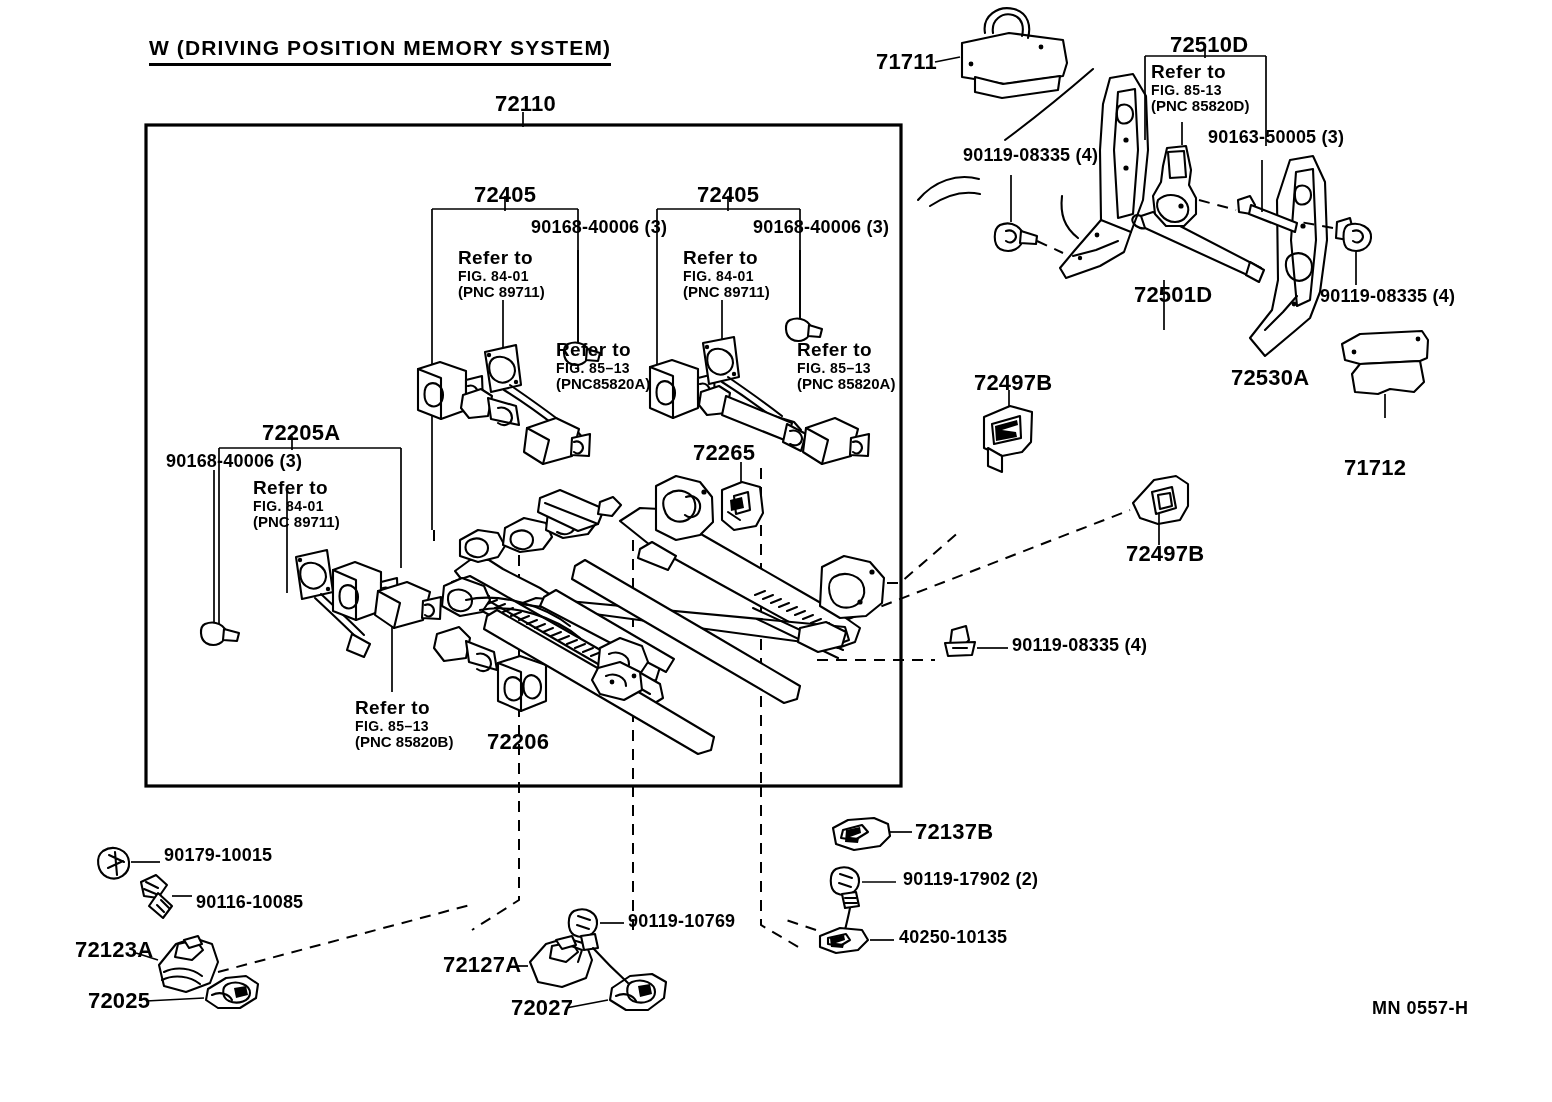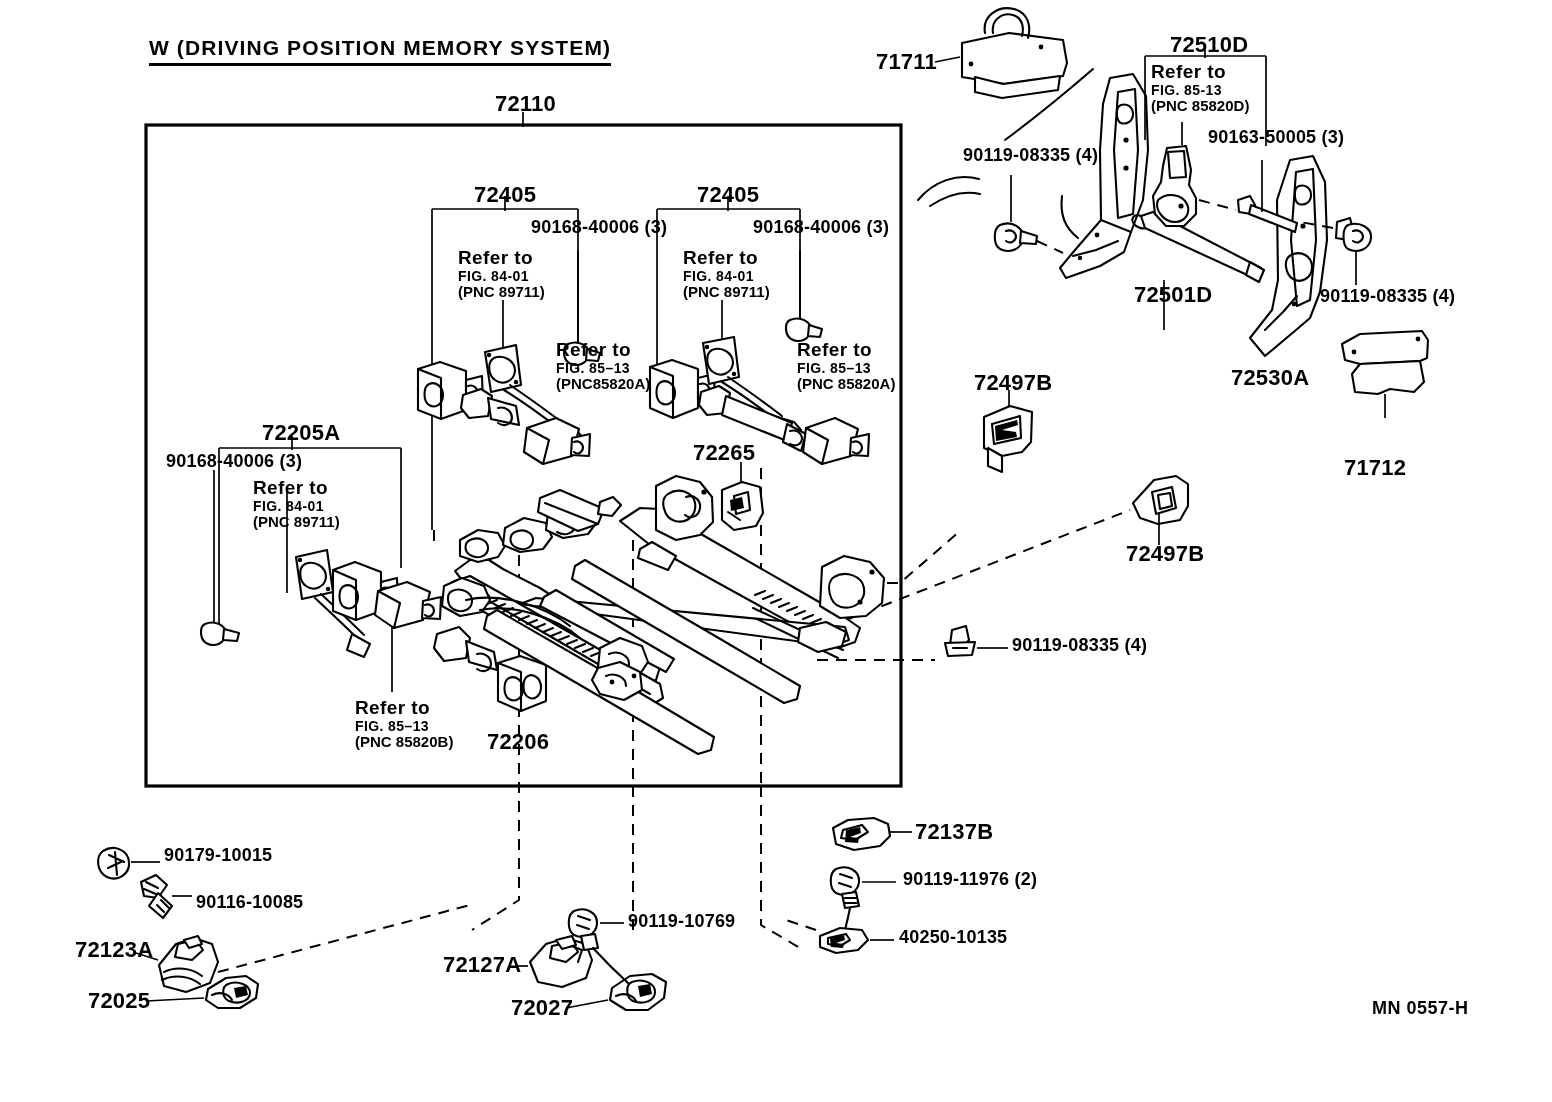--- a/index.html
+++ b/index.html
@@ -550,18 +550,18 @@
   <div class="lbl t20" style="left:164px;top:846px;">90179-10015</div>
   <div class="lbl t20" style="left:196px;top:893px;">90116-10085</div>
   <div class="lbl t28" style="left:75px;top:938px;">72123A</div>
   <div class="lbl t28" style="left:88px;top:989px;">72025</div>
 
   <div class="lbl t28" style="left:443px;top:953px;">72127A</div>
   <div class="lbl t28" style="left:511px;top:996px;">72027</div>
   <div class="lbl t20" style="left:628px;top:912px;">90119-10769</div>
 
   <div class="lbl t28" style="left:915px;top:820px;">72137B</div>
-  <div class="lbl t20" style="left:903px;top:870px;">90119-11976 (2)</div>
+  <div class="lbl t20" style="left:903px;top:870px;">90119-17902 (2)</div>
   <div class="lbl t20" style="left:899px;top:928px;">40250-10135</div>
 
   <div class="figcode" style="left:1372px;top:998px;">MN 0557-H</div>
 
 </div>
 
 </body></html>

